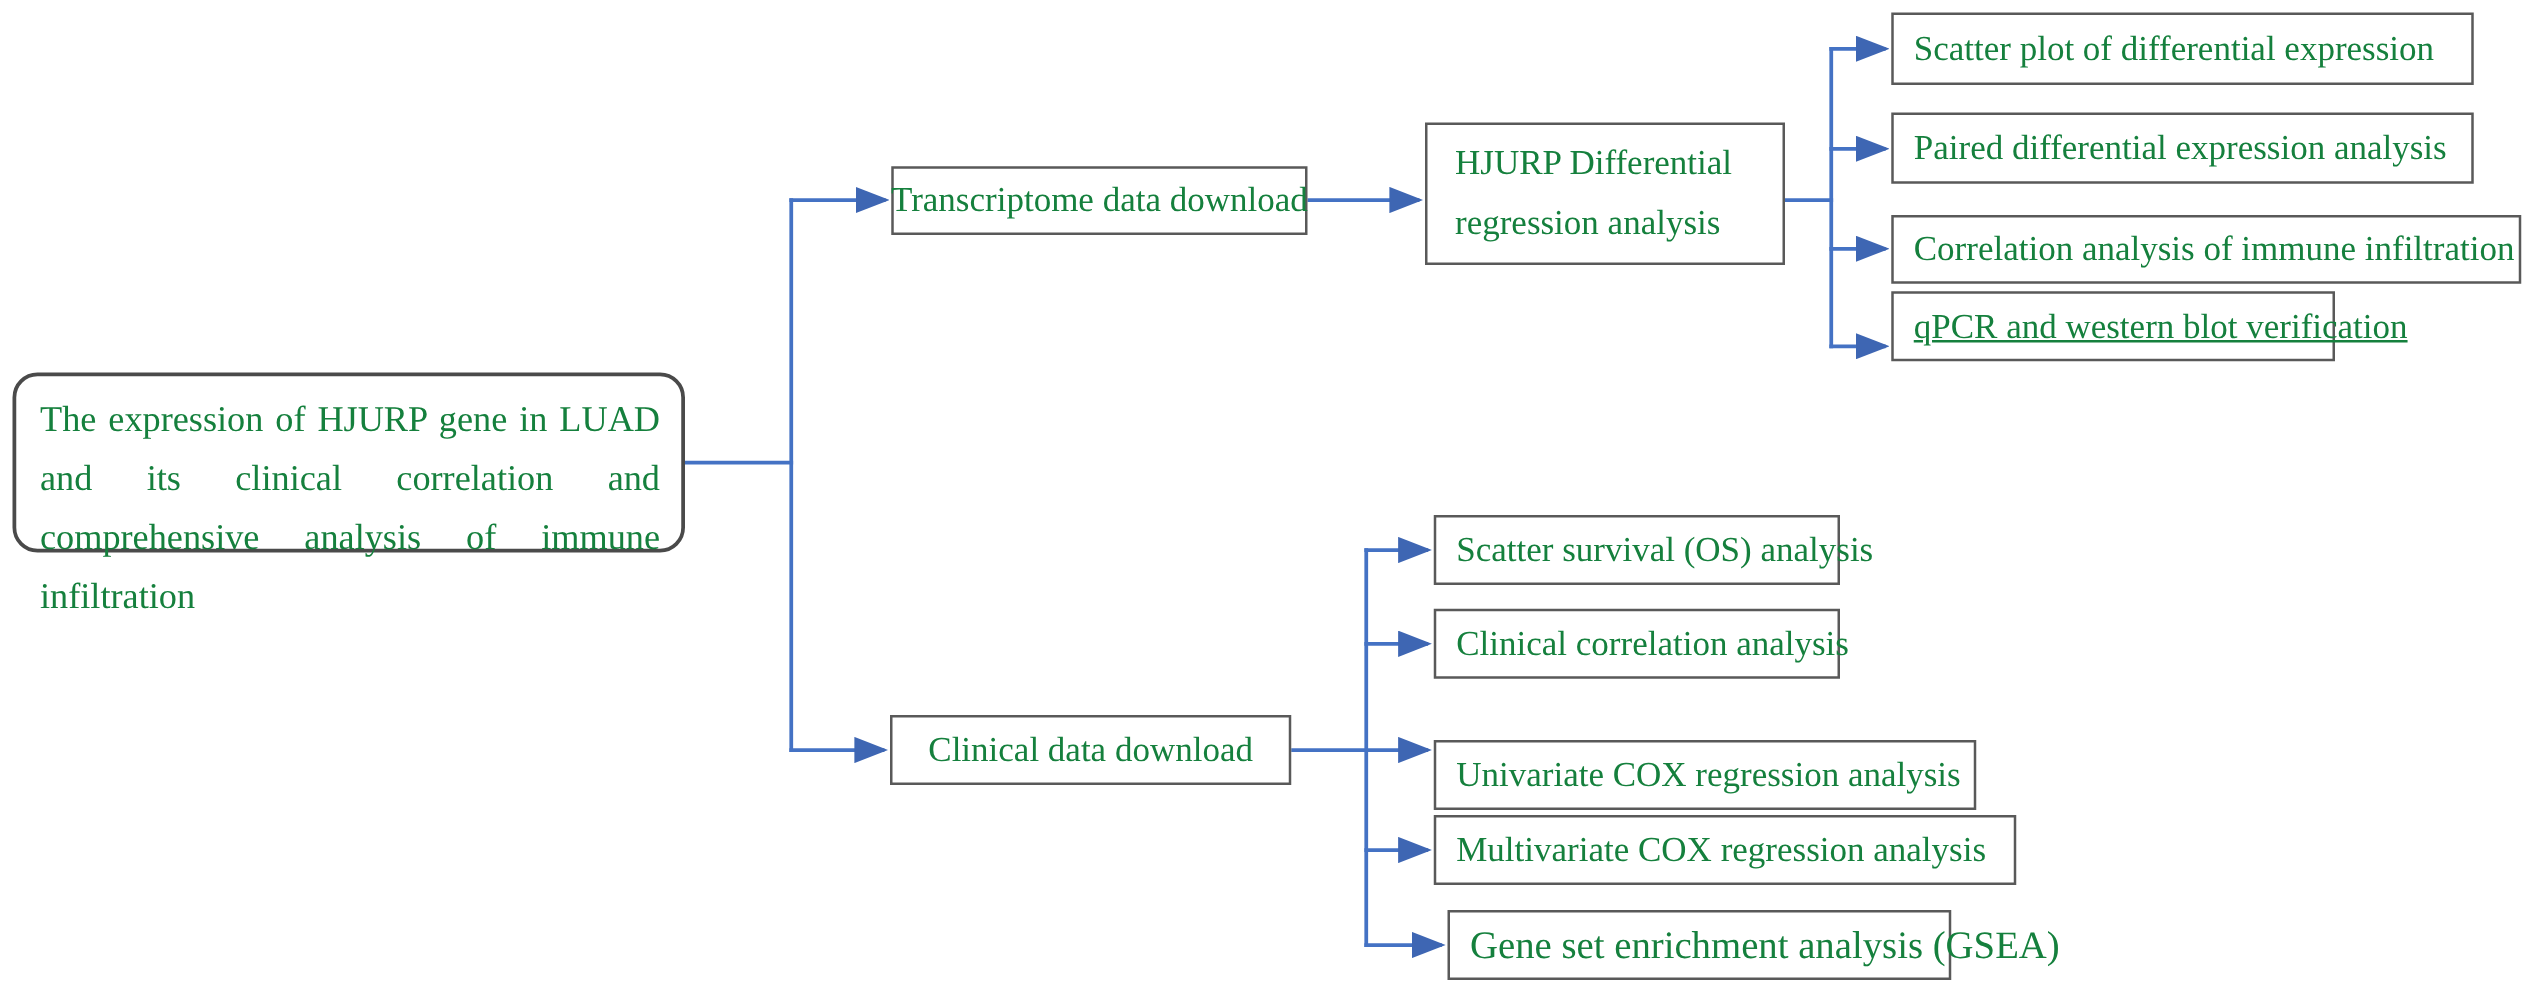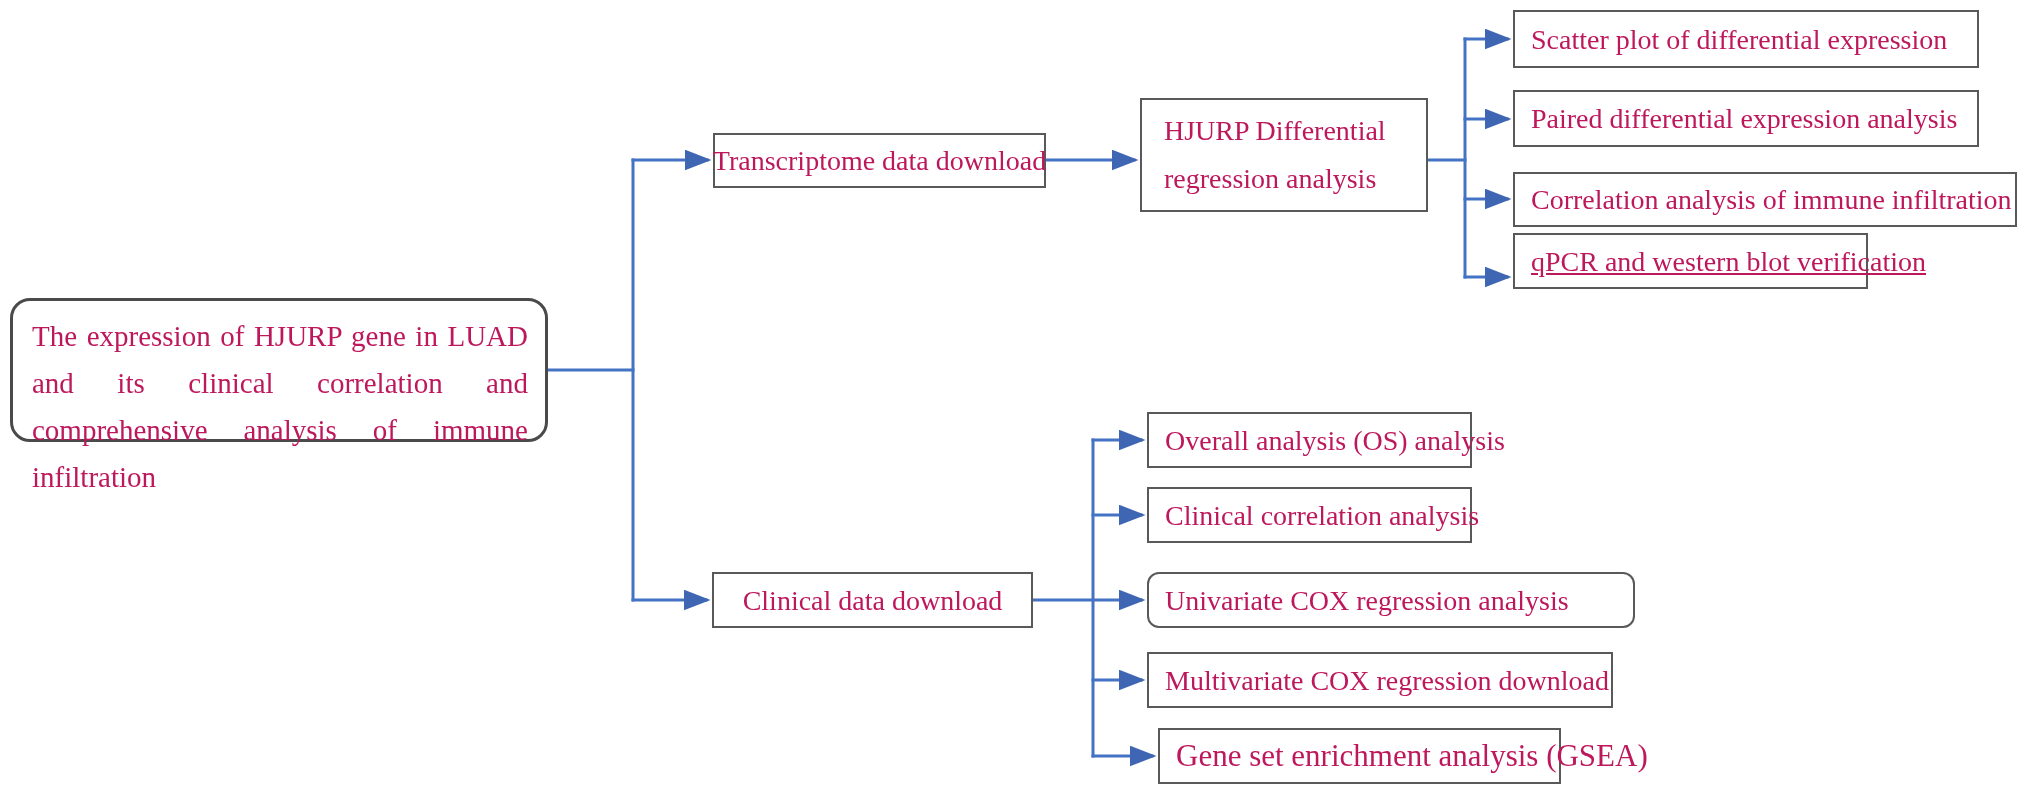--- a/index.html
+++ b/index.html
@@ -15,21 +15,21 @@
     position: absolute;
     left: 0; top: 0;
     width: 2031px; height: 798px;
     pointer-events: none;
   }
   .node {
     position: absolute;
     box-sizing: border-box;
     background: #ffffff;
     border: 2px solid #595959;
-    color: #be185d;
+    color: #15803d;
     font-size: 28px;
     line-height: 1.25;
     display: flex;
     align-items: center;
     justify-content: flex-start;
     padding: 0 16px;
     white-space: nowrap;
   }
   .node--center { justify-content: center; }
   .node--root {
@@ -91,23 +91,23 @@
   <div class="node" style="left:1513px; top:10px; width:466px; height:58px;">Scatter plot of differential expression</div>
 
   <div class="node" style="left:1513px; top:90px; width:466px; height:57px;">Paired differential expression analysis</div>
 
   <div class="node" style="left:1513px; top:172px; width:504px; height:55px;">Correlation analysis of immune infiltration</div>
 
   <div class="node" style="left:1513px; top:233px; width:355px; height:56px;text-decoration:underline;">qPCR and western blot verification</div>
 
   <div class="node node--center" style="left:712px; top:572px; width:321px; height:56px;">Clinical data download</div>
 
-  <div class="node" style="left:1147px; top:412px; width:325px; height:56px;">Overall analysis (OS) analysis</div>
+  <div class="node" style="left:1147px; top:412px; width:325px; height:56px;">Scatter survival (OS) analysis</div>
 
   <div class="node" style="left:1147px; top:487px; width:325px; height:56px;">Clinical correlation analysis</div>
 
-  <div class="node" style="left:1147px; top:572px; width:488px; height:56px;border-radius:12px;">Univariate COX regression analysis</div>
+  <div class="node" style="left:1147px; top:592px; width:434px; height:56px;">Univariate COX regression analysis</div>
 
-  <div class="node" style="left:1147px; top:652px; width:466px; height:56px;">Multivariate COX regression download</div>
+  <div class="node" style="left:1147px; top:652px; width:466px; height:56px;">Multivariate COX regression analysis</div>
 
   <div class="node node--big" style="left:1158px; top:728px; width:403px; height:56px;">Gene set enrichment analysis (GSEA)</div>
 
 </div>
 
 </body></html>

